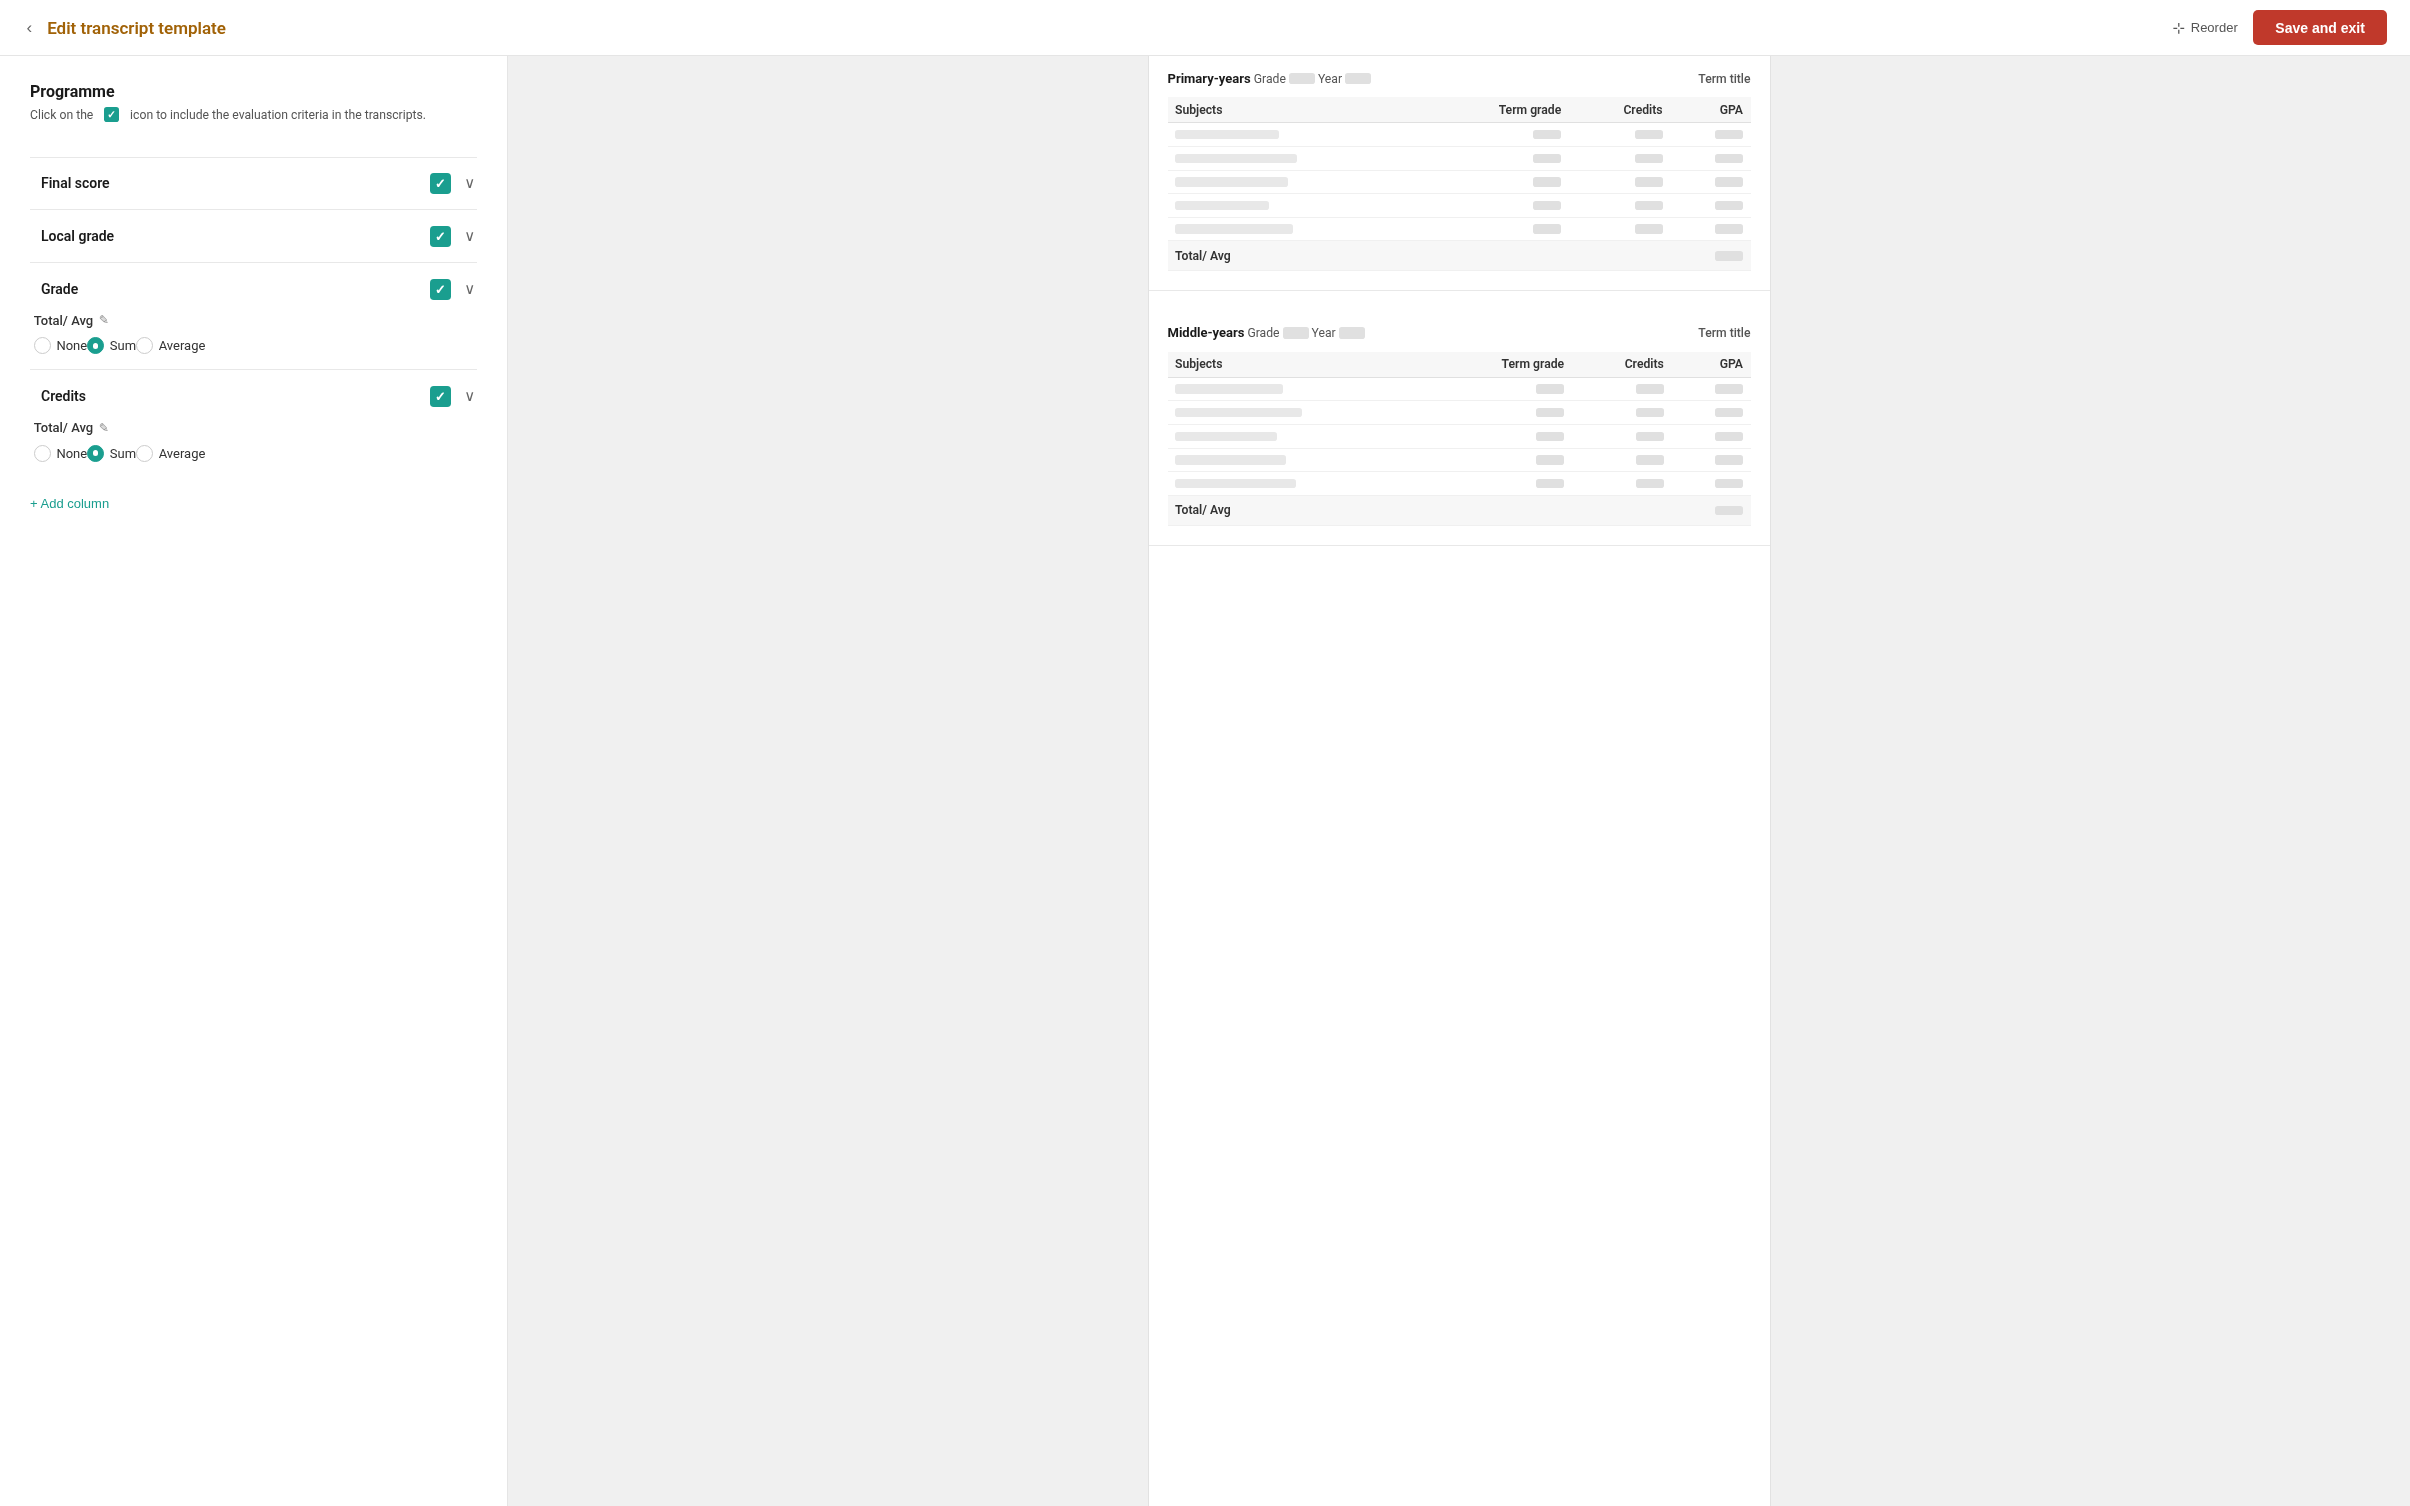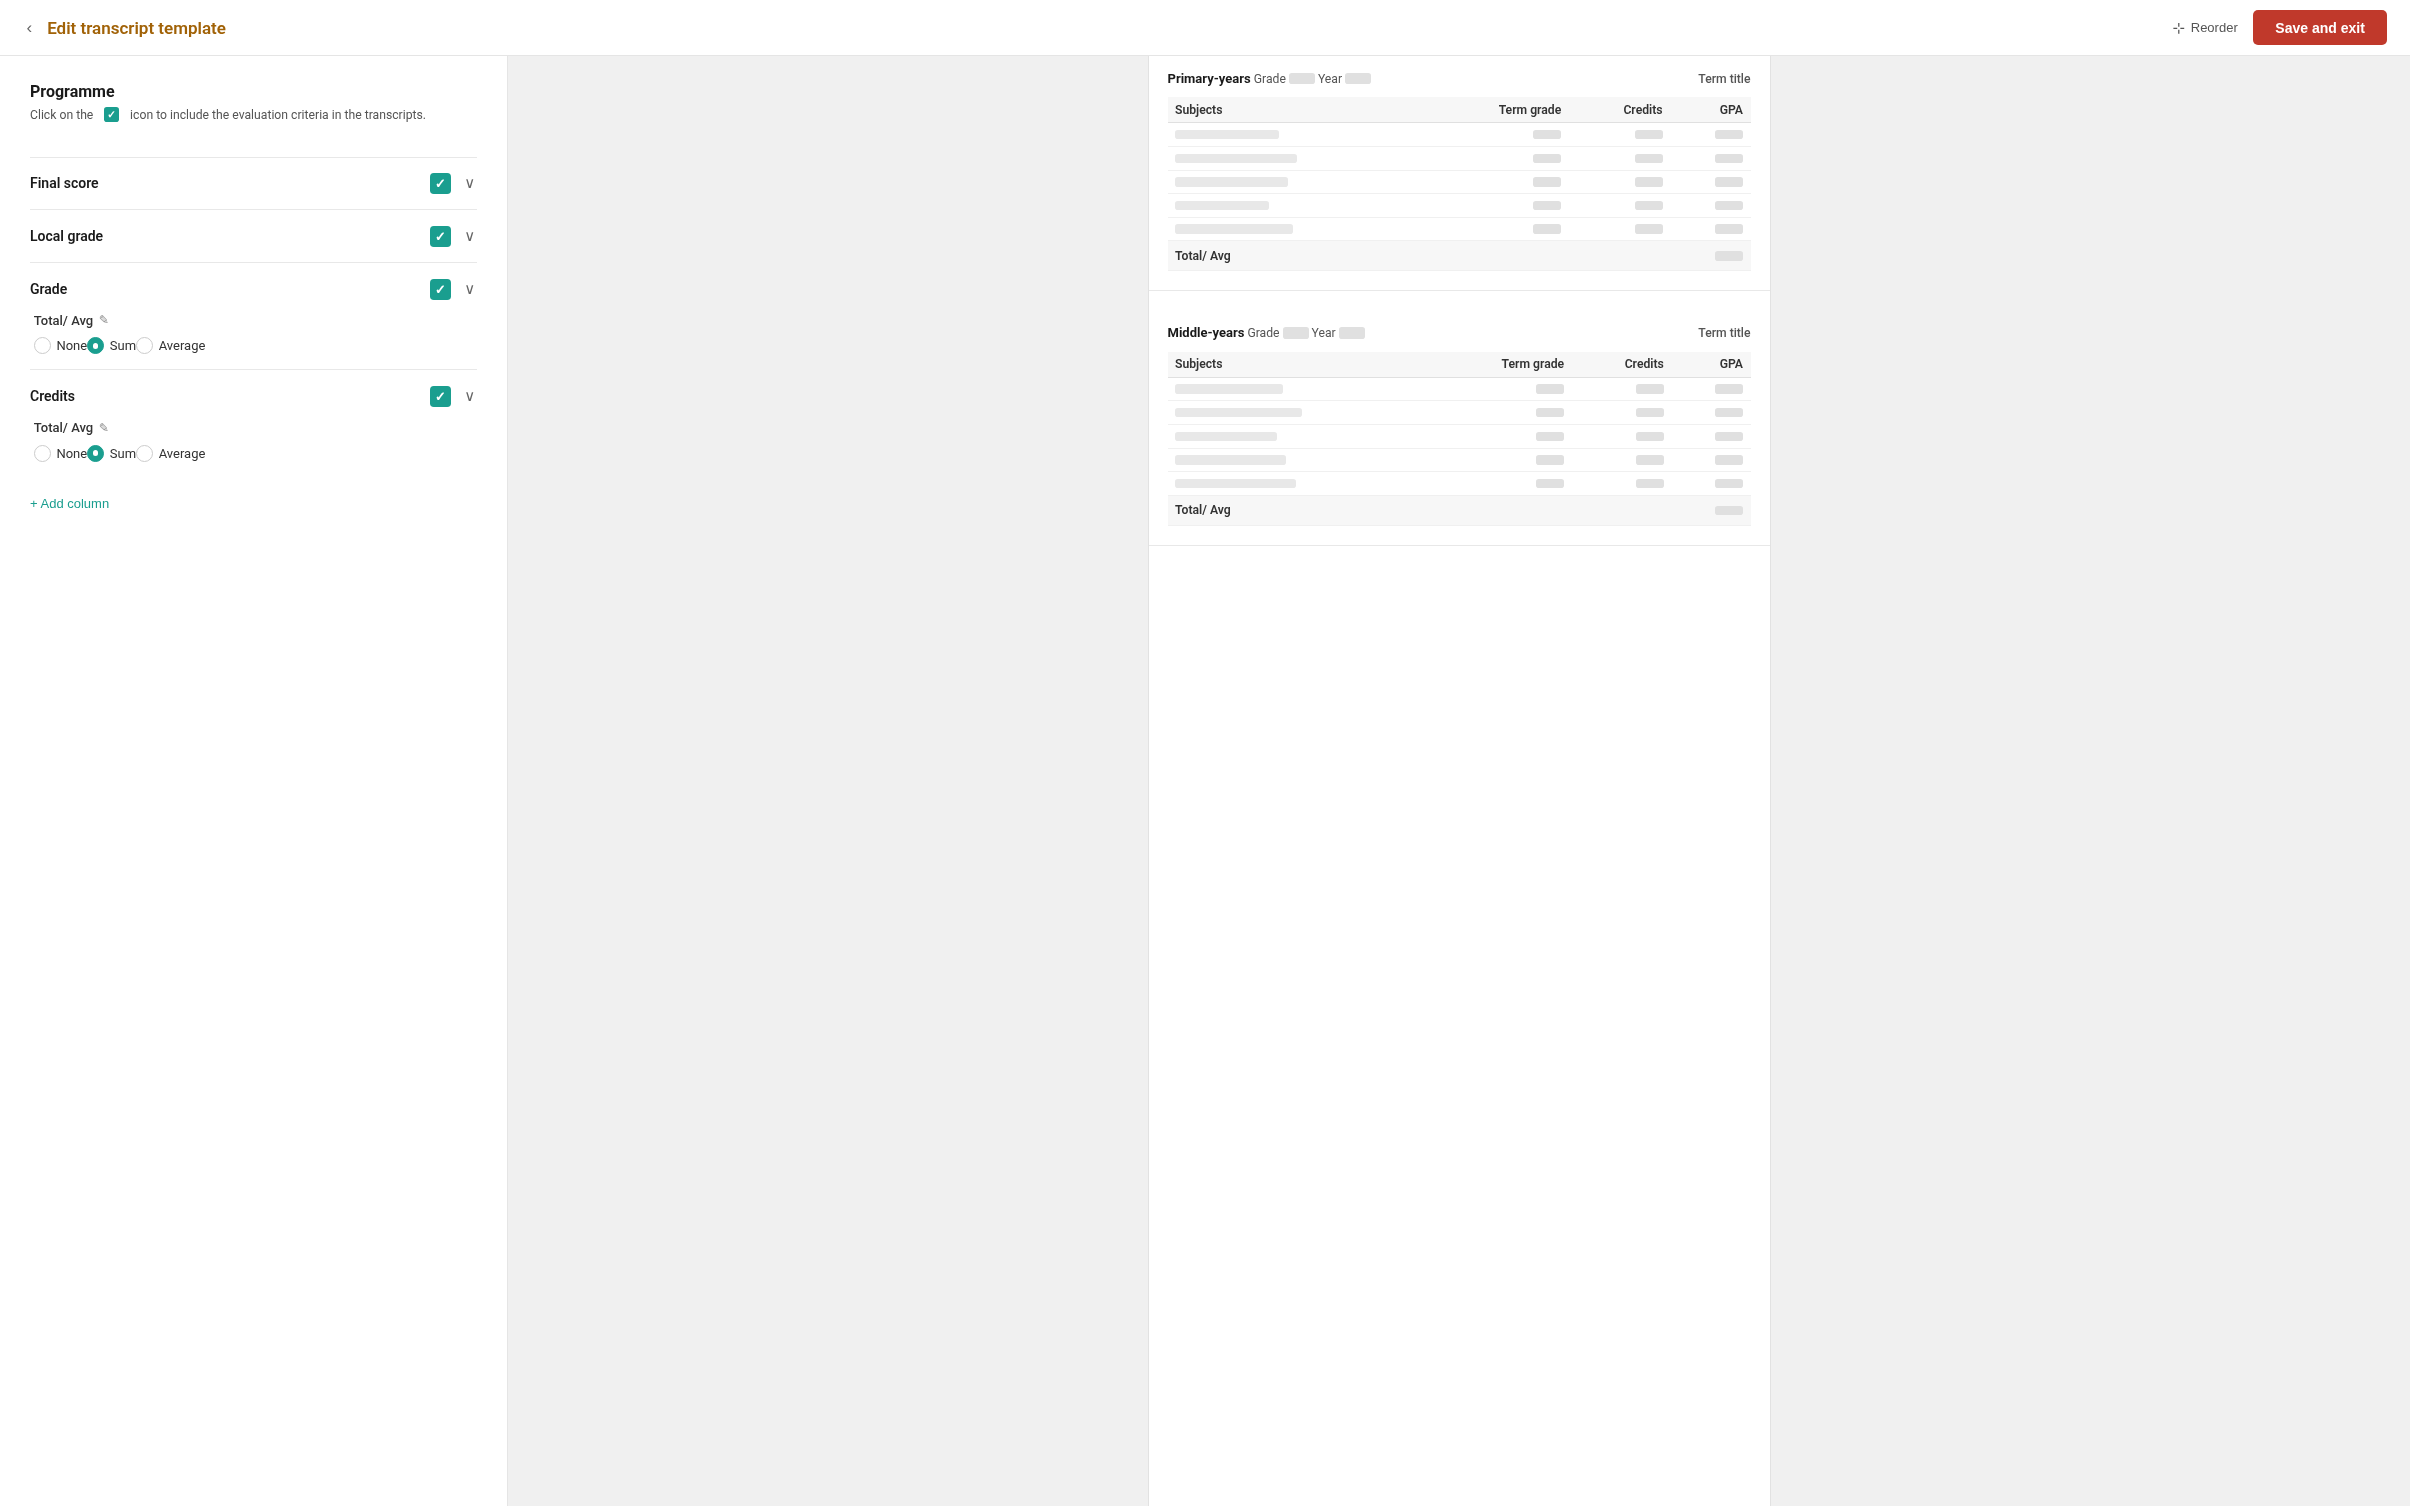--- a/index.html
+++ b/index.html
@@ -120,20 +120,21 @@
 
     
     .field-row {
       border-top: 0.9px solid #e8e8e8;
       padding: 15px 0;
     }
     .field-row-header {
       display: flex;
       align-items: center;
       justify-content: space-between;
+      margin-left: 11px;
     }
     .field-label {
       font-size: 14px;
       font-weight: 600;
       color: #1a1a1a;
     }
     .field-controls {
       display: flex;
       align-items: center;
       gap: 11.3px;

